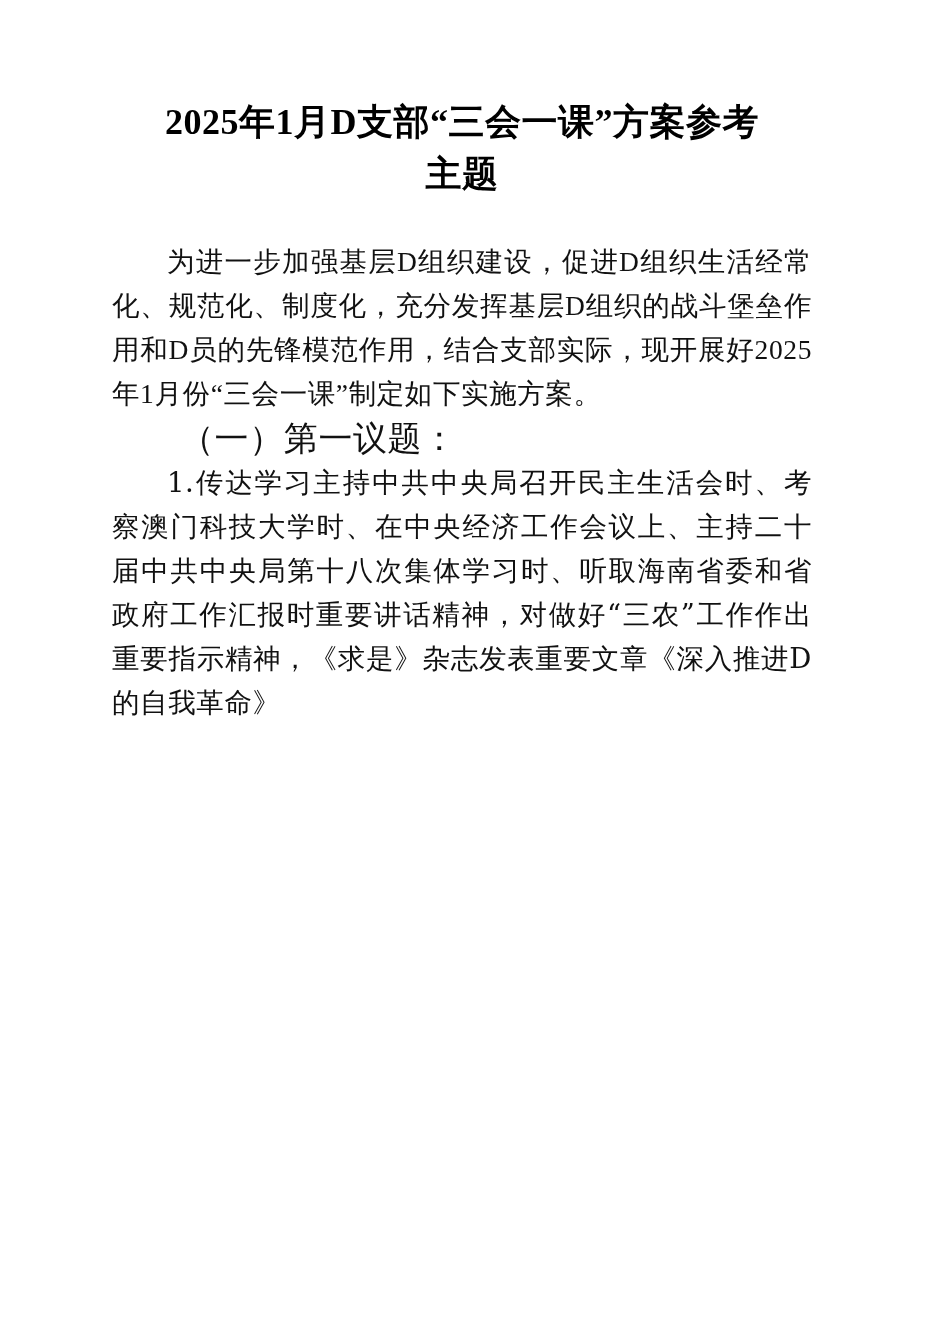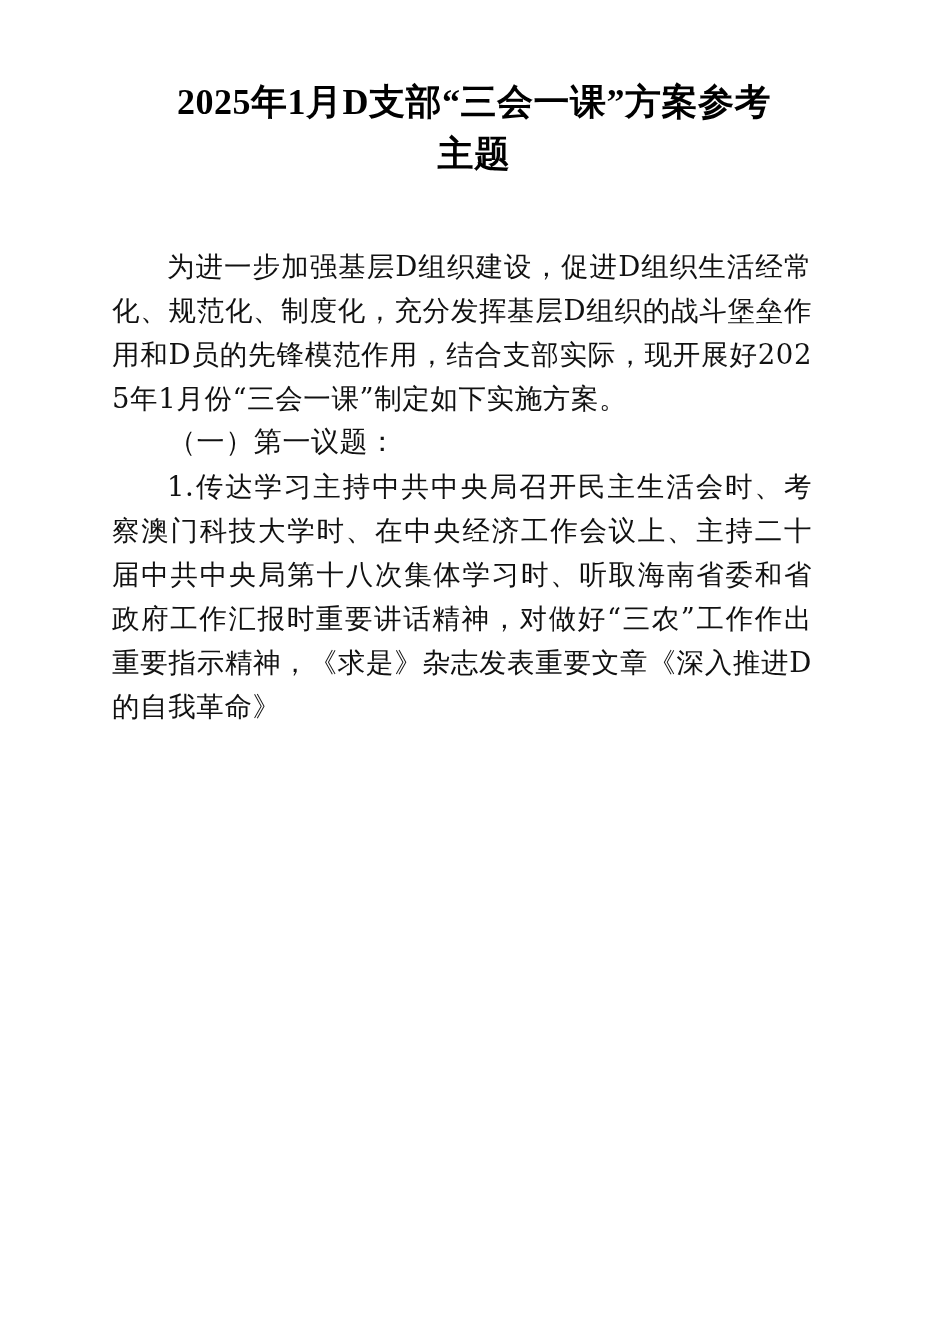--- a/index.html
+++ b/index.html
@@ -21,22 +21,22 @@
 
   .doc-body {
     position: absolute;
     left: 112px;
     top: 0;
     width: 700px;
   }
 
   
   .doc-title {
-    margin: 12px;
-    padding-top: 64px;
+    margin: 0;
+    padding-top: 96px;
     font-family: "Liberation Serif", "DejaVu Serif", serif;
     font-size: 36px;
     font-weight: bold;
     line-height: 52px;
     text-align: center;
     letter-spacing: 0.5px;
     color: #000000;
     width: 700px;
   }
 
@@ -48,40 +48,41 @@
     line-height: 44px;
     text-align: justify;
     text-justify: inter-ideograph;
     text-indent: 2em;
     color: #111111;
     letter-spacing: 0.6px;
     word-break: break-all;
   }
 
   .para-first {
-    margin-top: 64px;
+    margin-top: 40px;
+    font-family: Liberation Serif, serif;
   }
 
   
   .heading-1 {
     margin: 0;
     font-family: "DejaVu Sans", "Liberation Sans", sans-serif;
     font-size: 27.5px;
     font-weight: bold;
     line-height: 44px;
     text-indent: 2em;
     letter-spacing: 0.5px;
     color: #000000;
   }
 
   
   .heading-2 {
     margin: 0;
     font-family: "DejaVu Serif", "Liberation Serif", serif;
-    font-size: 28px;
+    font-size: 34px;
     font-weight: normal;
     line-height: 44px;
     text-indent: 2em;
     letter-spacing: 0.6px;
     color: #111111;
   }
 </style>
 </head>
 <body>
 

